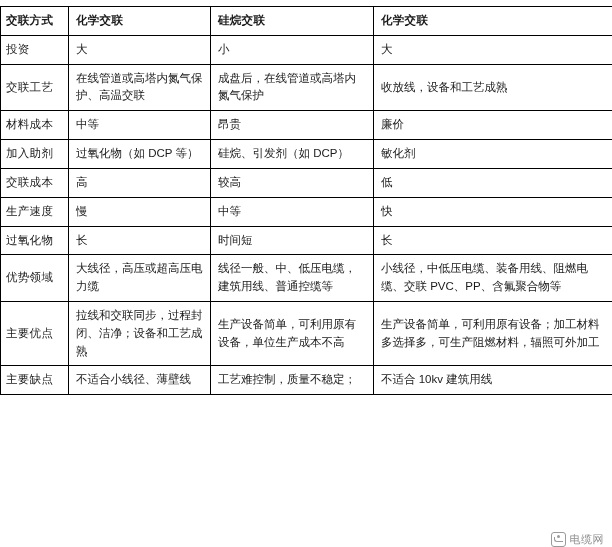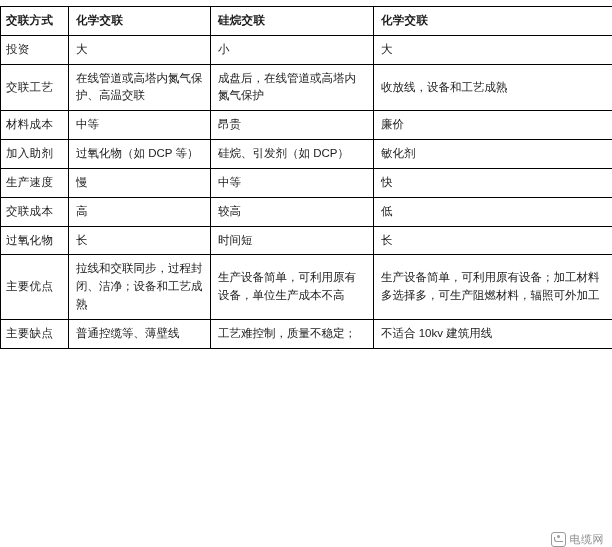--- a/index.html
+++ b/index.html
@@ -132,52 +132,58 @@
       </tr>
 
       <tr>
         <td class="label">加入助剂</td>
         <td>过氧化物（如 DCP 等）</td>
         <td>硅烷、引发剂（如 DCP）</td>
         <td>敏化剂</td>
       </tr>
 
       <tr>
+        <td class="label">交联成本</td>
+        <td>高</td>
+        <td>较高</td>
+        <td>低</td>
+      </tr>
+
+      <tr>
         <td class="label">生产速度</td>
         <td>慢</td>
         <td>中等</td>
         <td>快</td>
-      </tr>
-
-      <tr>
-        <td class="label">交联成本</td>
-        <td>高</td>
-        <td>较高</td>
-        <td>低</td>
       </tr>
 
       <tr>
         <td class="label">过氧化物</td>
         <td>长</td>
         <td>时间短</td>
         <td>长</td>
       </tr>
 
 
+      <tr>
+        <td class="label">优势领域</td>
+        <td>大线径，高压或超高压电力缆</td>
+        <td>线径一般、中、低压电缆，建筑用线、普通控缆等</td>
+        <td>小线径，中低压电缆、装备用线、阻燃电缆、交联 PVC、PP、含氟聚合物等</td>
+      </tr>
 
       <tr>
         <td class="label">主要优点</td>
         <td>拉线和交联同步，过程封闭、洁净；设备和工艺成熟</td>
         <td>生产设备简单，可利用原有设备，单位生产成本不高</td>
         <td>生产设备简单，可利用原有设备；加工材料多选择多，可生产阻燃材料，辐照可外加工</td>
       </tr>
 
       <tr>
         <td class="label">主要缺点</td>
-        <td>普通控缆等、薄壁线</td>
+        <td>不适合小线径、薄壁线</td>
         <td>工艺难控制，质量不稳定；</td>
         <td>不适合 10kv 建筑用线</td>
       </tr>
     </tbody>
   </table>
 
   <div class="wm">
     <span class="wm-mark"></span>
     <span>电缆网</span>
   </div>

